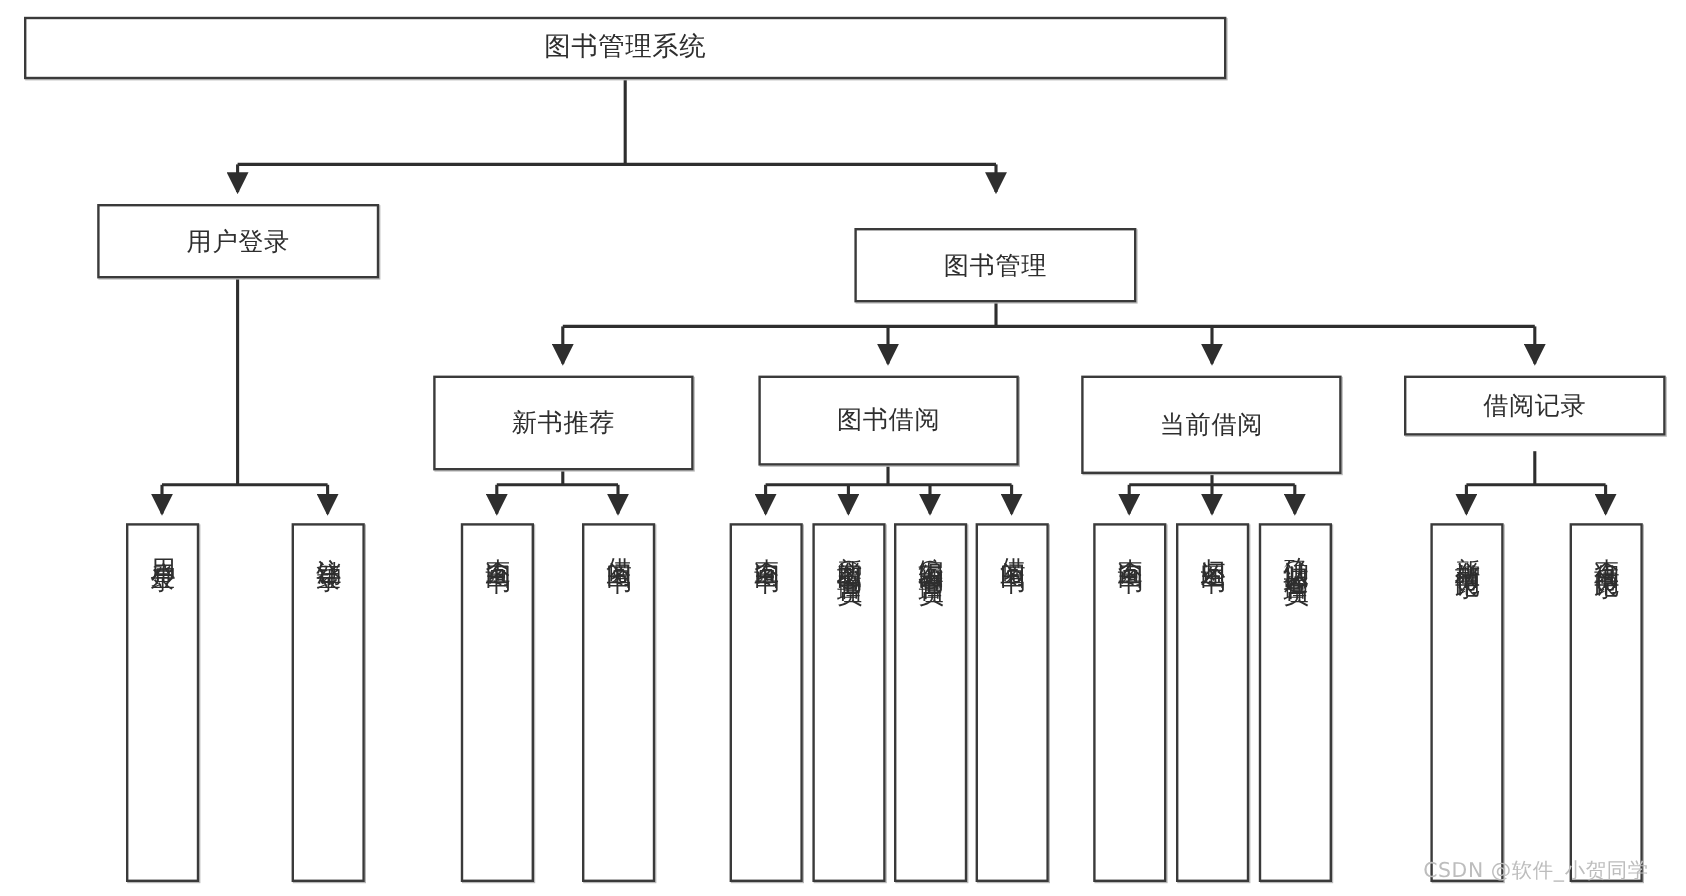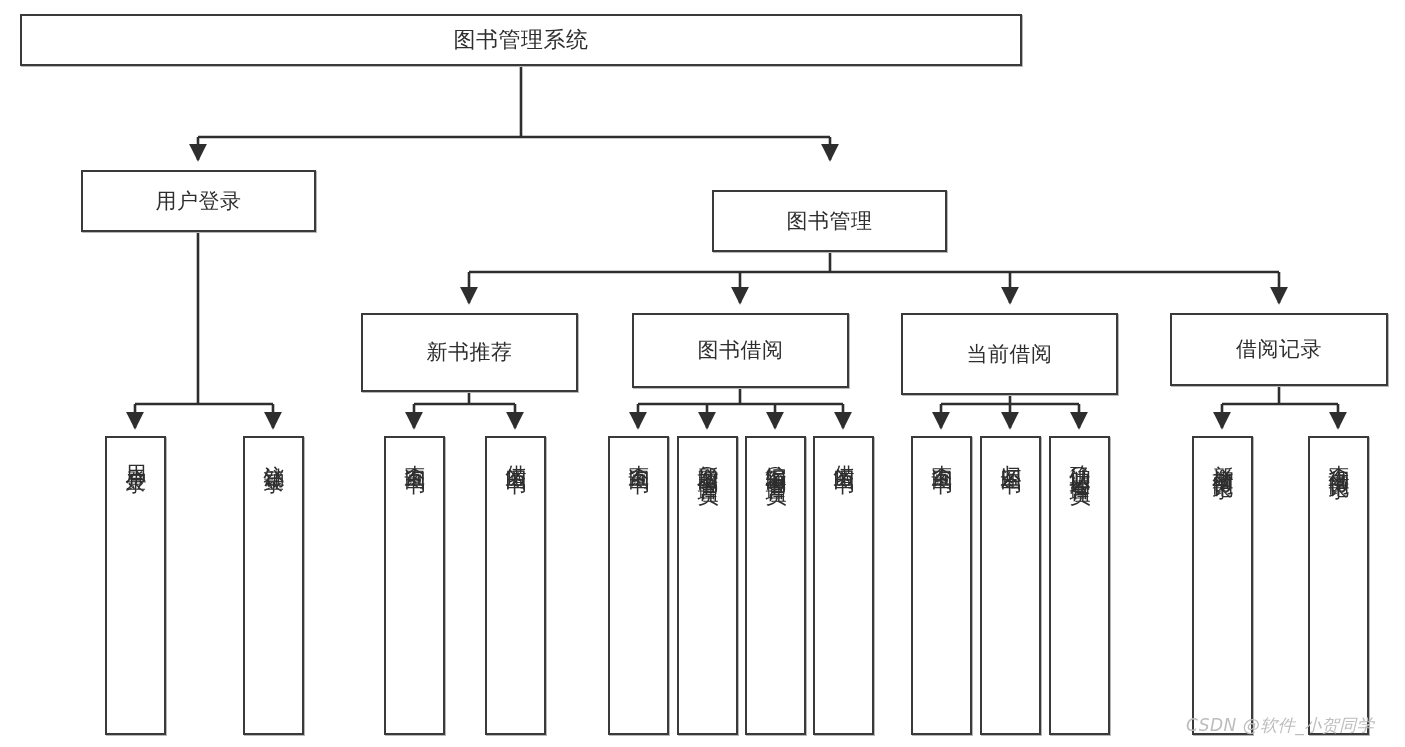--- a/index.html
+++ b/index.html
@@ -54,21 +54,20 @@
     pointer-events: none;
   }
   .watermark {
     position: absolute;
     left: 1186px;
     top: 714px;
     font-size: 17px;
     color: #bdbdbd;
     letter-spacing: 0.5px;
     white-space: nowrap;
-    font-style: italic;
   }
 </style>
 </head>
 <body>
 
 <div id="canvas">
 
   <svg class="wires" viewBox="0 0 1405 747" xmlns="http://www.w3.org/2000/svg">
     <defs>
       <marker id="arrow" viewBox="0 0 10 10" refX="9" refY="5" markerWidth="7" markerHeight="7" orient="auto-start-reverse">
@@ -132,21 +131,21 @@
 
   <div class="node level3" style="left:361px; top:313px; width:217px; height:79px;">
     <span class="label">新书推荐</span>
   </div>
   <div class="node level3" style="left:632px; top:313px; width:217px; height:75px;">
     <span class="label">图书借阅</span>
   </div>
   <div class="node level3" style="left:901px; top:313px; width:217px; height:82px;">
     <span class="label">当前借阅</span>
   </div>
-  <div class="node level3" style="left:1170px; top:313px; width:218px; height:73px;">
+  <div class="node level3" style="left:1170px; top:313px; width:218px; height:50px;">
     <span class="label">借阅记录</span>
   </div>
 
   <div class="node leaf" style="left:105px; top:436px; width:61px; height:299px;">
     <span class="label">用户登录</span>
   </div>
   <div class="node leaf" style="left:243px; top:436px; width:61px; height:299px;">
     <span class="label">注销登录</span>
   </div>
 

